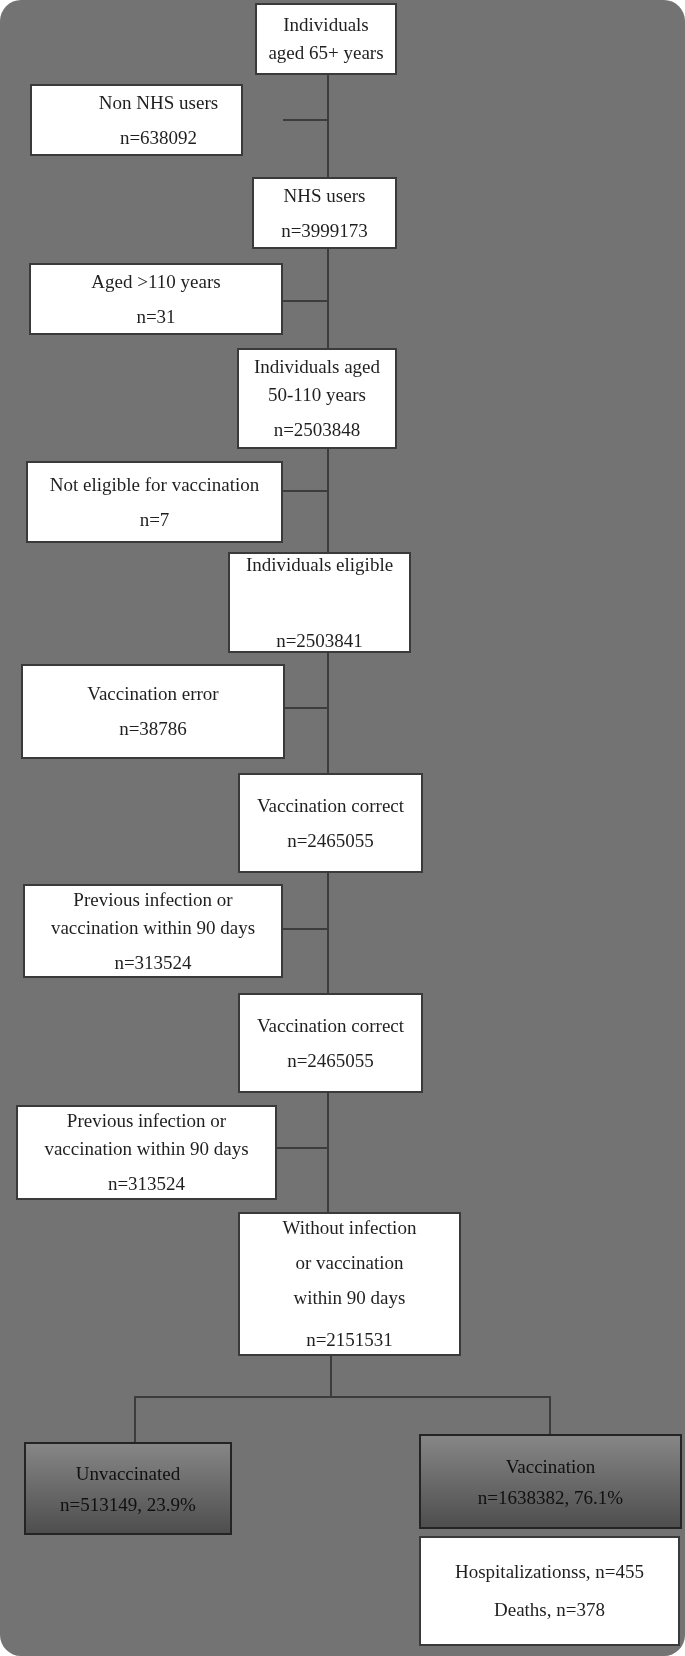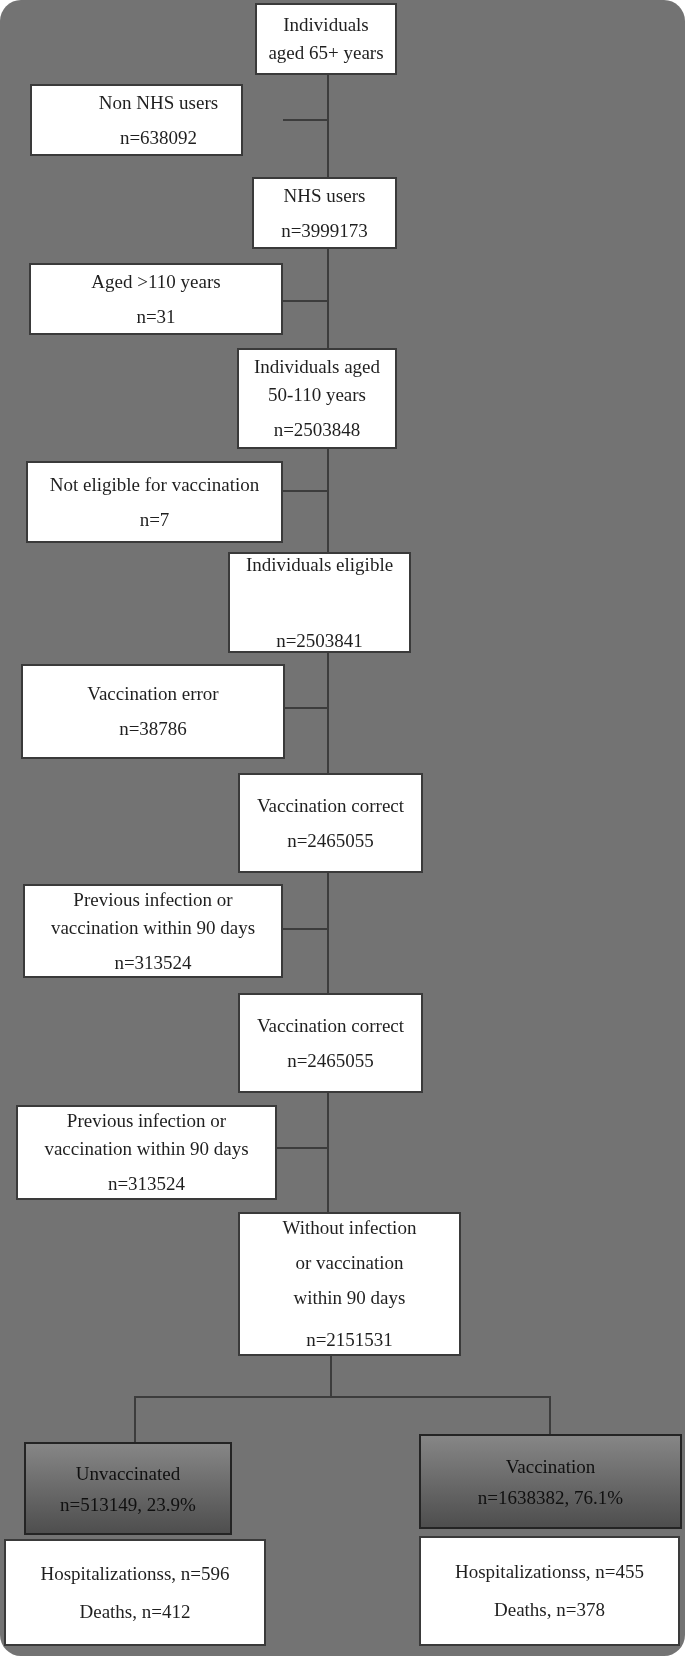--- a/index.html
+++ b/index.html
@@ -171,24 +171,20 @@
     <div class="bl">Previous infection or</div>
     <div class="bl">vaccination within 90 days</div>
     <div class="bl nline">n=313524</div>
   </div>
 
   <div class="box gray b-unvacc">
     <div class="bl">Unvaccinated</div>
     <div class="bl">n=513149, 23.9%</div>
   </div>
 
-  <div class="box outcome b-unvacc-out">
-    <div class="bl">Hospitalizationss, n=596</div>
-    <div class="bl nline">Deaths,  n=412</div>
-  </div>
 
   <div class="box gray b-vacc">
     <div class="bl">Vaccination</div>
     <div class="bl">n=1638382, 76.1%</div>
   </div>
 
   <div class="box outcome b-vacc-out">
     <div class="bl">Hospitalizationss, n=455</div>
     <div class="bl nline">Deaths,  n=378</div>
   </div>

